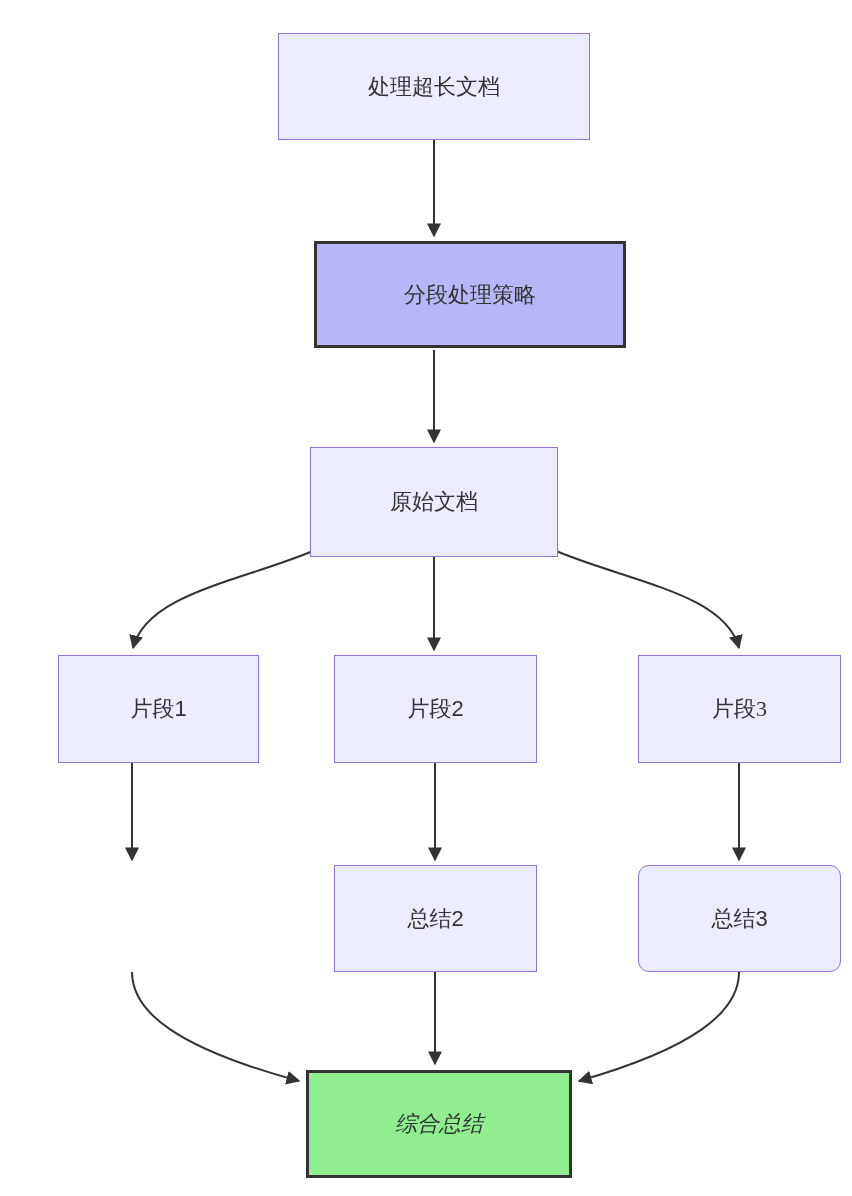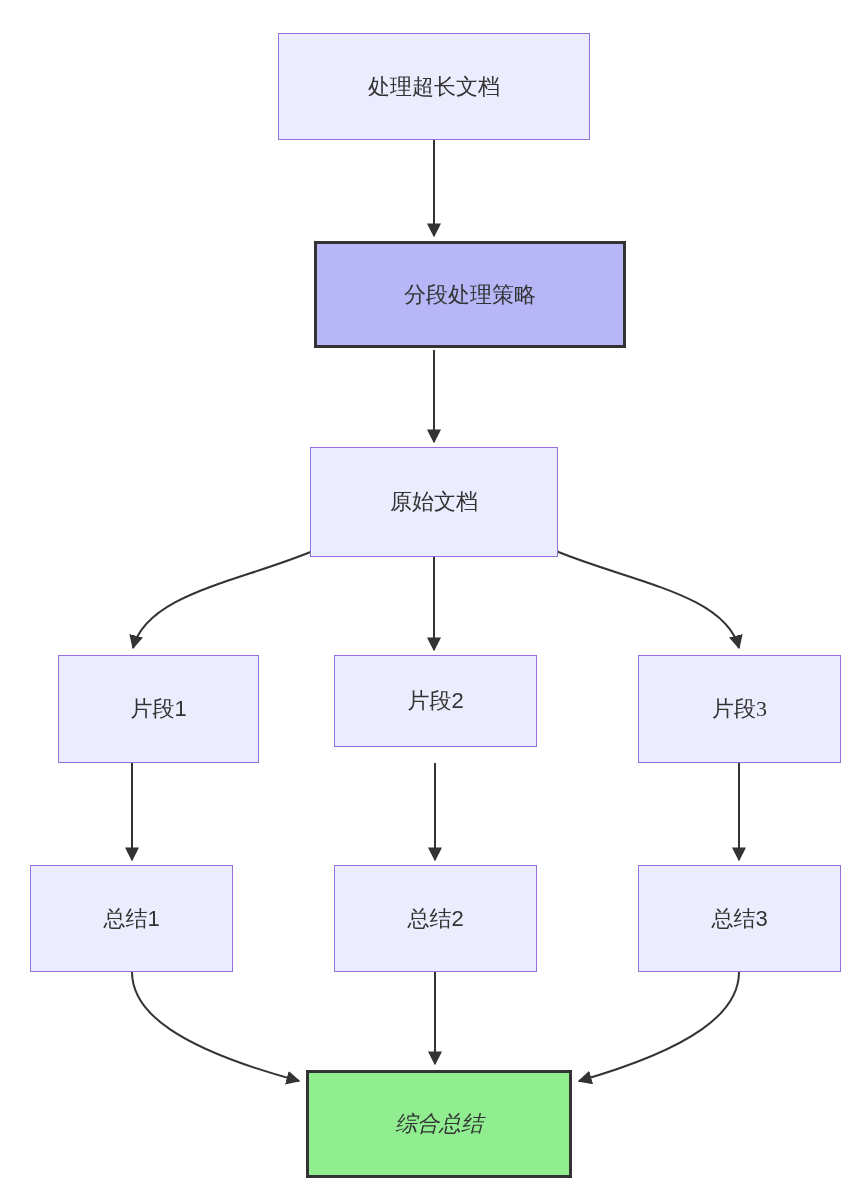--- a/index.html
+++ b/index.html
@@ -57,25 +57,25 @@
   .node.green {
     background: var(--green-fill);
     border: 3.5px solid var(--green-border);
     font-style: italic;
   }
   
   #node-A  { left: 278px; top: 33px;   width: 312px; height: 107px; }
   #node-B  { left: 278px; top: 241px;  width: 312px; height: 107px; }
   #node-C  { left: 310px; top: 447px;  width: 248px; height: 110px; text-align: right; }
   #node-D1 { left: 32px;  top: 655px;  width: 201px; height: 108px; margin-left: 26px; }
-  #node-D2 { left: 334px; top: 655px;  width: 203px; height: 92px; }
+  #node-D2 { left: 334px; top: 655px;  width: 203px; height: 108px; }
   #node-D3 { left: 638px; top: 655px;  width: 203px; height: 108px; font-family: Liberation Serif, serif; }
   #node-E1 { left: 30px;  top: 865px;  width: 203px; height: 107px; }
   #node-E2 { left: 334px; top: 865px;  width: 203px; height: 107px; }
-  #node-E3 { left: 638px; top: 865px;  width: 203px; height: 107px; }
+  #node-E3 { left: 638px; top: 865px;  width: 203px; height: 107px; border-radius: 11px; }
   #node-F  { left: 306px; top: 1070px; width: 266px; height: 108px; }
 </style>
 </head>
 <body>
 
 <div class="canvas">
 
   <svg class="edges-layer" width="852" height="1196" viewBox="0 0 852 1196" xmlns="http://www.w3.org/2000/svg">
     <defs>
       <marker id="arrow" viewBox="0 0 10 10" refX="9" refY="5" markerWidth="7" markerHeight="7" orient="auto-start-reverse" markerUnits="strokeWidth">
@@ -114,23 +114,20 @@
   <div class="node" id="node-D1">
     <span>片段1</span>
   </div>
   <div class="node" id="node-D2">
     <span>片段2</span>
   </div>
   <div class="node" id="node-D3">
     <span>片段3</span>
   </div>
 
-  <div class="node" id="node-E1">
-    <span>总结1</span>
-  </div>
   <div class="node" id="node-E2">
     <span>总结2</span>
   </div>
   <div class="node" id="node-E3">
     <span>总结3</span>
   </div>
 
   <div class="node green" id="node-F">
     <span>综合总结</span>
   </div>

